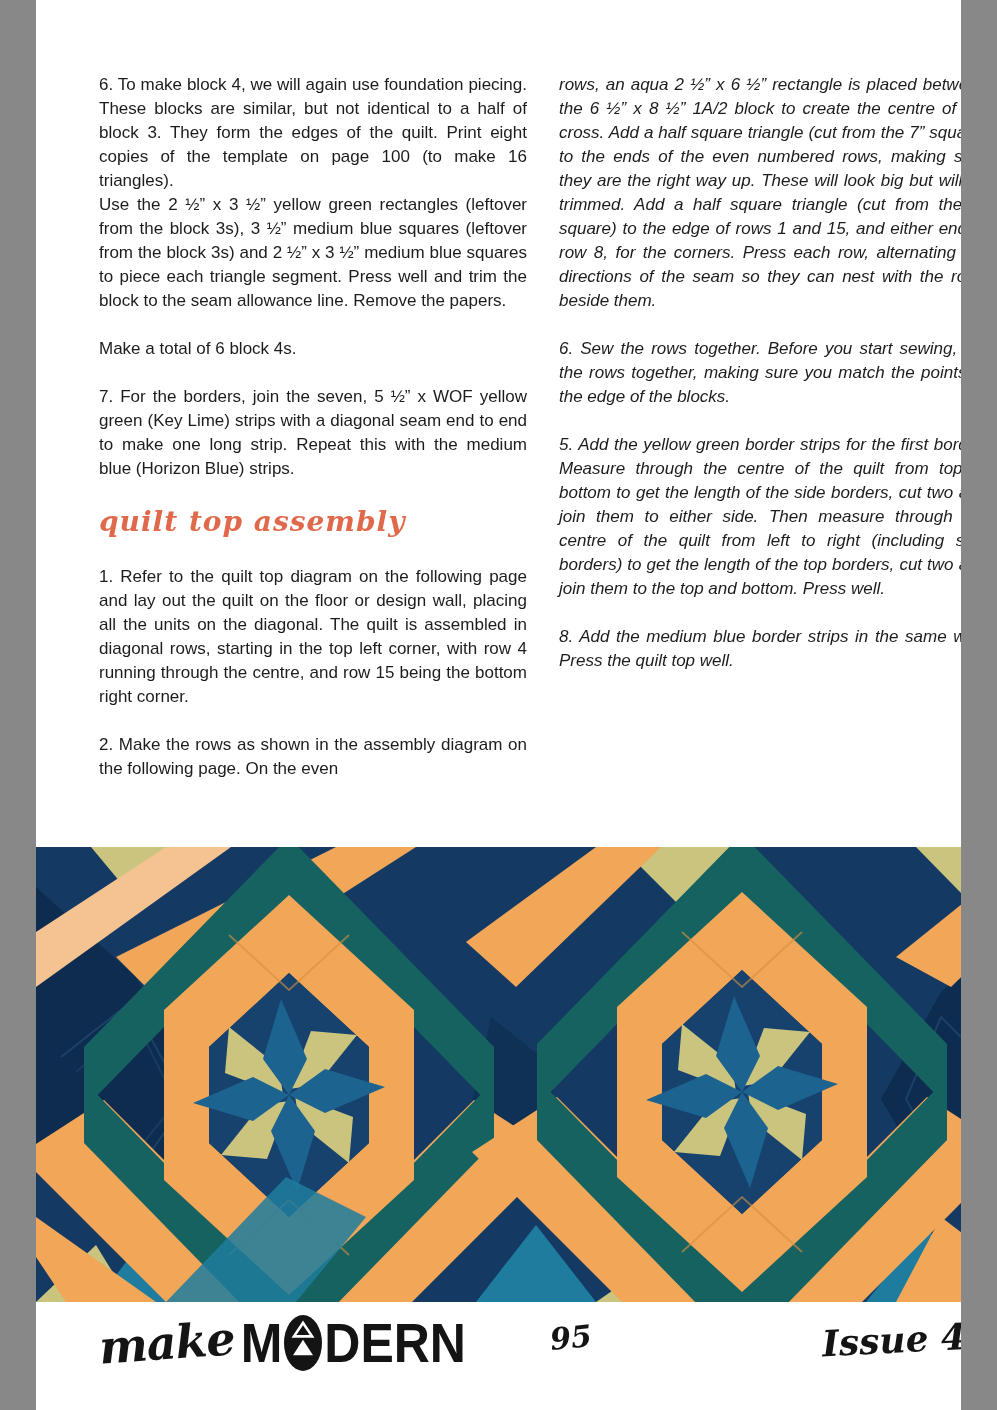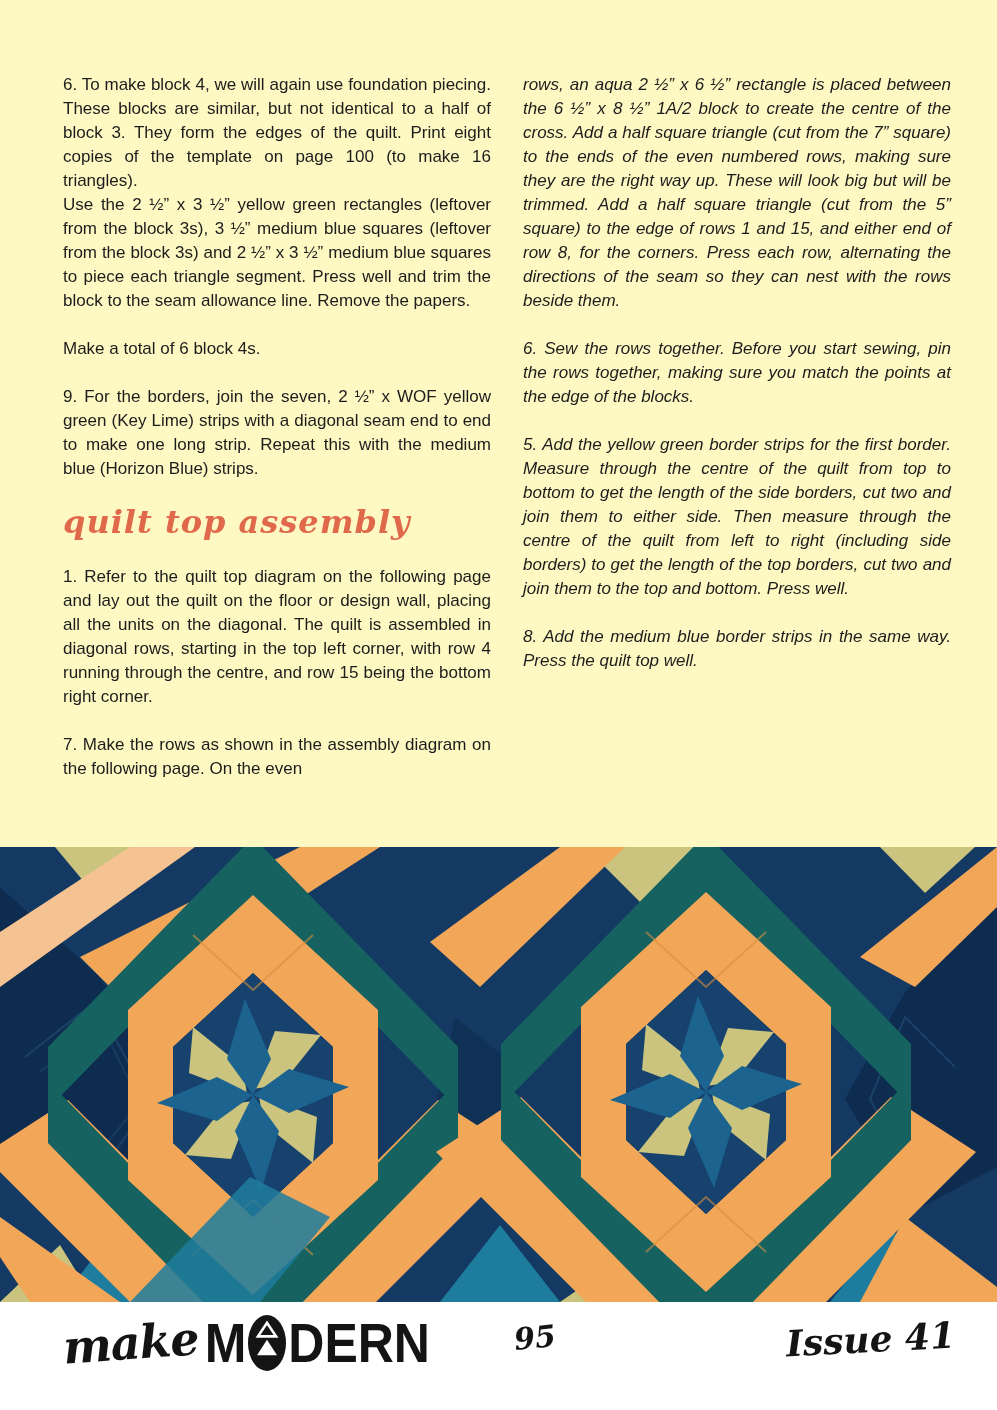--- a/index.html
+++ b/index.html
@@ -1,31 +1,31 @@
 <!DOCTYPE html>
 <html><head>
 <meta charset="utf-8">
 <style>
   html,body{margin:0;padding:0;background:#888;}
   .page{
-    position:relative;width:997px;height:1410px;background:#fef9c3;
+    position:relative;width:925px;height:1410px;background:#ffffff;
     font-family:"Liberation Sans",sans-serif;color:#1c1c1c;overflow:hidden;
     margin:0 auto;
   }
   .col{
     position:absolute;top:73px;width:428px;
     font-size:17px;line-height:24px;text-align:justify;text-align-last:left;
   }
   .col-left{left:63px;}
   .col-right{left:523px;font-style:italic;}
   .col p{margin:0 0 24px 0;}
   .col p.tight{margin-bottom:0;}
   .section-heading{
     font-family:"DejaVu Serif",serif;font-style:italic;font-weight:bold;
-    font-size:32px;line-height:34px;margin:16px 0 26px 0;text-align:left;
+    font-size:28px;line-height:34px;margin:16px 0 26px 0;text-align:left;
     letter-spacing:1px;
   }
   .photo{
     position:absolute;left:0;top:847px;width:997px;height:455px;display:block;
   }
   .footer{
     position:absolute;left:0;top:1302px;width:997px;height:108px;background:#fff;
   }
   .logo{
     position:absolute;left:63px;top:12px;display:flex;align-items:center;color:#141414;
@@ -52,24 +52,24 @@
 </style>
 </head>
 <body>
 
 <div class="page">
 
   <div class="col col-left">
     <p class="tight">6. To make block 4, we will again use foundation piecing. These blocks are similar, but not identical to a half of block 3. They form the edges of the quilt. Print eight copies of the template on page 100 (to make 16 triangles).</p>
     <p>Use the 2 ½” x 3 ½” yellow green rectangles (leftover from the block 3s), 3 ½” medium blue squares (leftover from the block 3s) and 2 ½” x 3 ½” medium blue squares to piece each triangle segment. Press well and trim the block to the seam allowance line. Remove the papers.</p>
     <p>Make a total of 6 block 4s.</p>
-    <p>9. For the borders, join the seven, 2 ½” x WOF yellow green (Key Lime) strips with a diagonal seam end to end to make one long strip. Repeat this with the medium blue (Horizon Blue) strips.</p>
+    <p>7. For the borders, join the seven, 5 ½” x WOF yellow green (Key Lime) strips with a diagonal seam end to end to make one long strip. Repeat this with the medium blue (Horizon Blue) strips.</p>
     <div class="section-heading" style="color:#e0694b">quilt top assembly</div>
     <p>1. Refer to the quilt top diagram on the following page and lay out the quilt on the floor or design wall, placing all the units on the diagonal. The quilt is assembled in diagonal rows, starting in the top left corner, with row 4 running through the centre, and row 15 being the bottom right corner.</p>
-    <p>7. Make the rows as shown in the assembly diagram on the following page. On the even</p>
+    <p>2. Make the rows as shown in the assembly diagram on the following page. On the even</p>
   </div>
 
   <div class="col col-right">
     <p>rows, an aqua 2 ½” x 6 ½” rectangle is placed between the 6 ½” x 8 ½” 1A/2 block to create the centre of the cross. Add a half square triangle (cut from the 7” square) to the ends of the even numbered rows, making sure they are the right way up. These will look big but will be trimmed. Add a half square triangle (cut from the 5” square) to the edge of rows 1 and 15, and either end of row 8, for the corners. Press each row, alternating the directions of the seam so they can nest with the rows beside them.</p>
     <p>6. Sew the rows together. Before you start sewing, pin the rows together, making sure you match the points at the edge of the blocks.</p>
     <p>5. Add the yellow green border strips for the first border. Measure through the centre of the quilt from top to bottom to get the length of the side borders, cut two and join them to either side. Then measure through the centre of the quilt from left to right (including side borders) to get the length of the top borders, cut two and join them to the top and bottom. Press well.</p>
     <p>8. Add the medium blue border strips in the same way. Press the quilt top well.</p>
   </div>
 
   <svg class="photo" viewBox="0 0 997 455" preserveAspectRatio="none" role="img">

